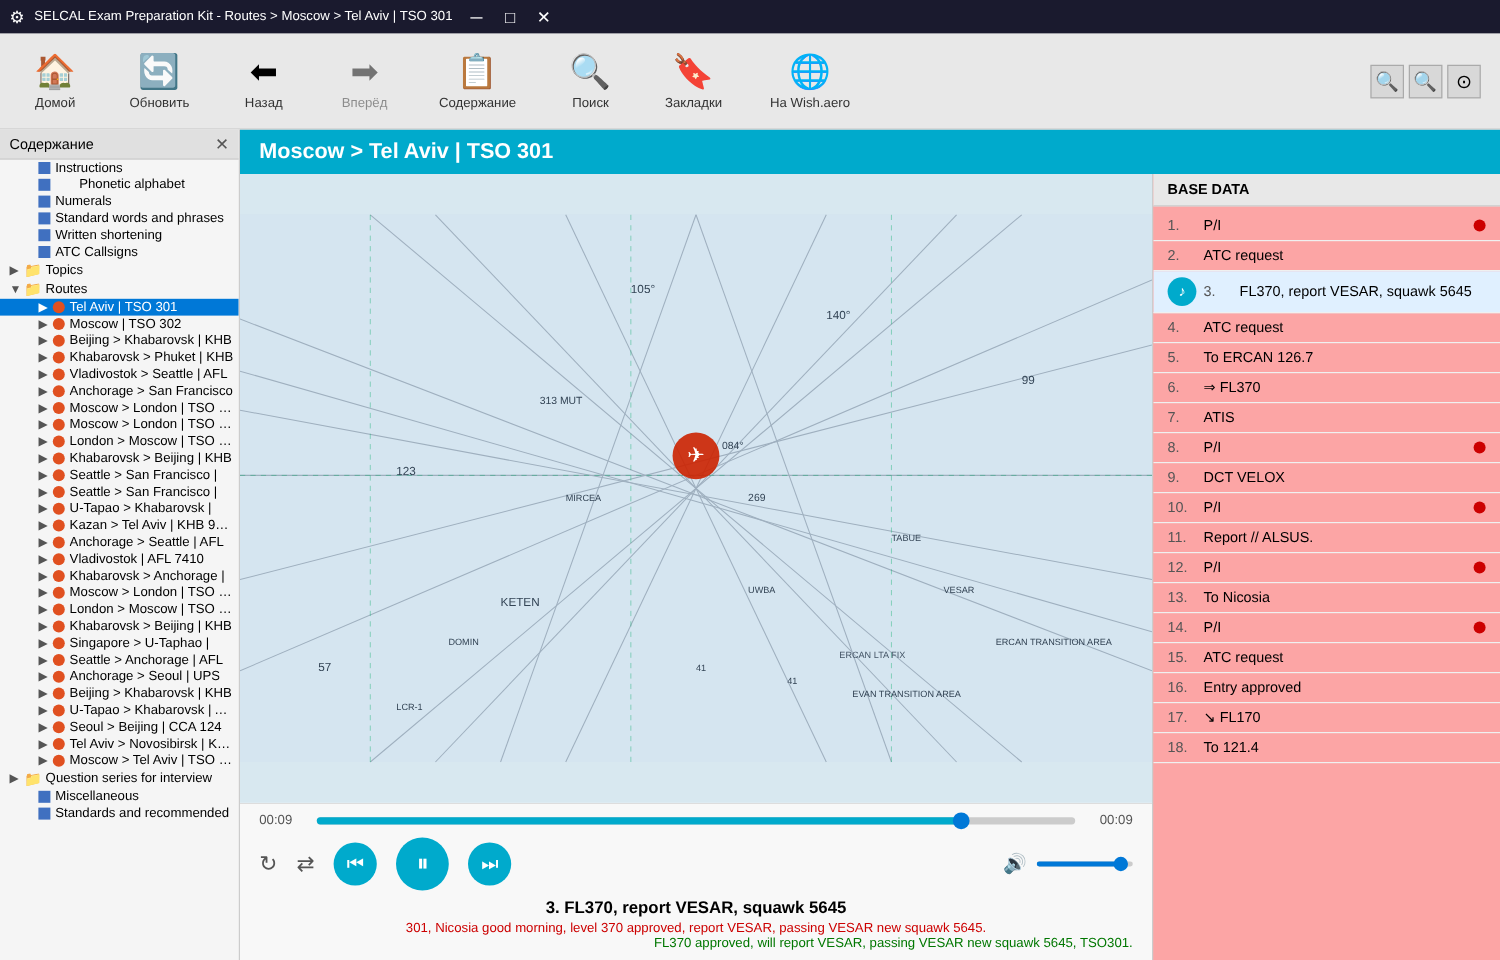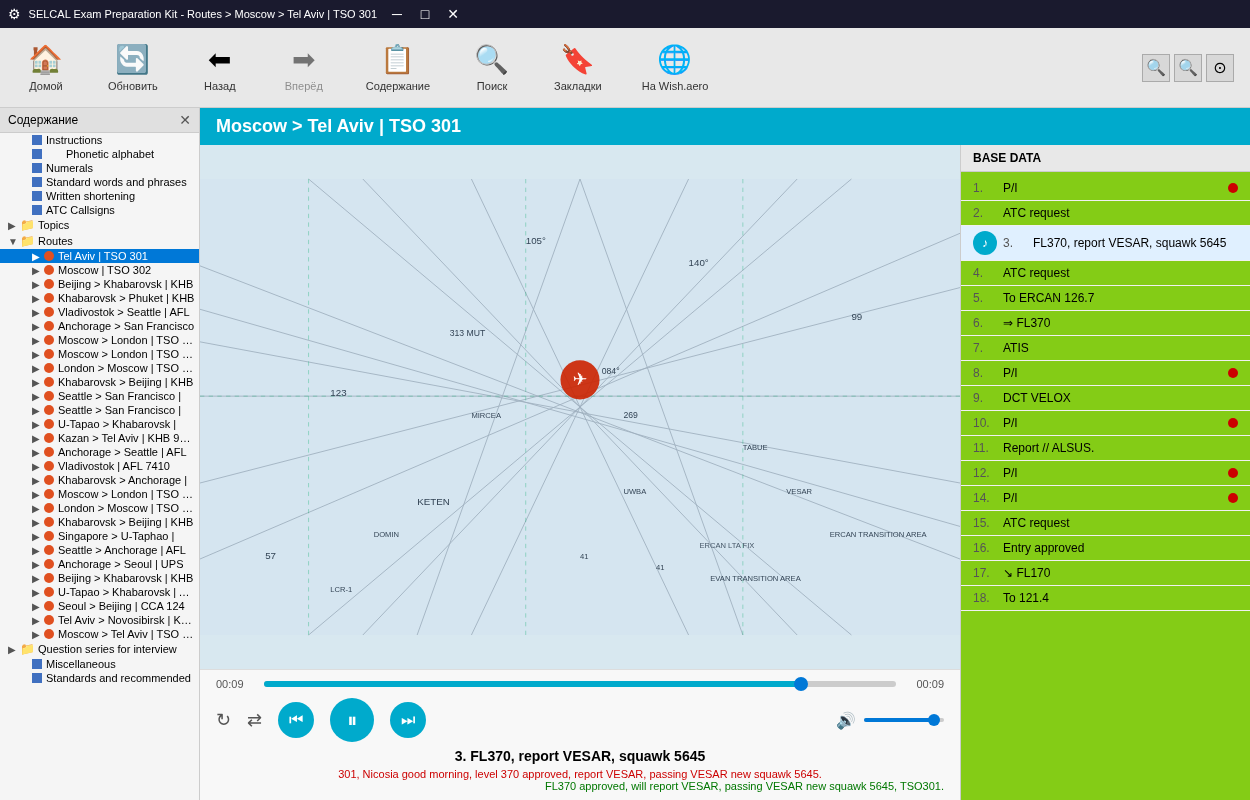--- a/index.html
+++ b/index.html
@@ -164,21 +164,21 @@
 
     .track-title {
       text-align: center; font-size: 14px; font-weight: bold; margin-bottom: 4px;
     }
     .transcript-red { color: #cc0000; font-size: 11px; text-align: center; }
     .transcript-blue { color: #007700; font-size: 11px; text-align: right; }
 
     
     .right-panel {
       width: 290px;
-      background: #84cc16;
+      background: #fca5a5;
       border-left: 1px solid #ccc;
       display: flex;
       flex-direction: column;
       overflow: hidden;
       flex-shrink: 0;
     }
     .right-panel-header {
       background: #e8e8e8;
       padding: 6px 12px;
       font-size: 12px;
@@ -609,20 +609,24 @@
             <div class="base-item">
               <span class="base-item-num">11.</span>
               <span class="base-item-text">Report // ALSUS.</span>
             </div>
             <div class="base-item">
               <span class="base-item-num">12.</span>
               <span class="base-item-text">P/I</span>
               <span class="base-item-dot"></span>
             </div>
             <div class="base-item">
+              <span class="base-item-num">13.</span>
+              <span class="base-item-text">To Nicosia</span>
+            </div>
+            <div class="base-item">
               <span class="base-item-num">14.</span>
               <span class="base-item-text">P/I</span>
               <span class="base-item-dot"></span>
             </div>
             <div class="base-item">
               <span class="base-item-num">15.</span>
               <span class="base-item-text">ATC request</span>
             </div>
             <div class="base-item">
               <span class="base-item-num">16.</span>

